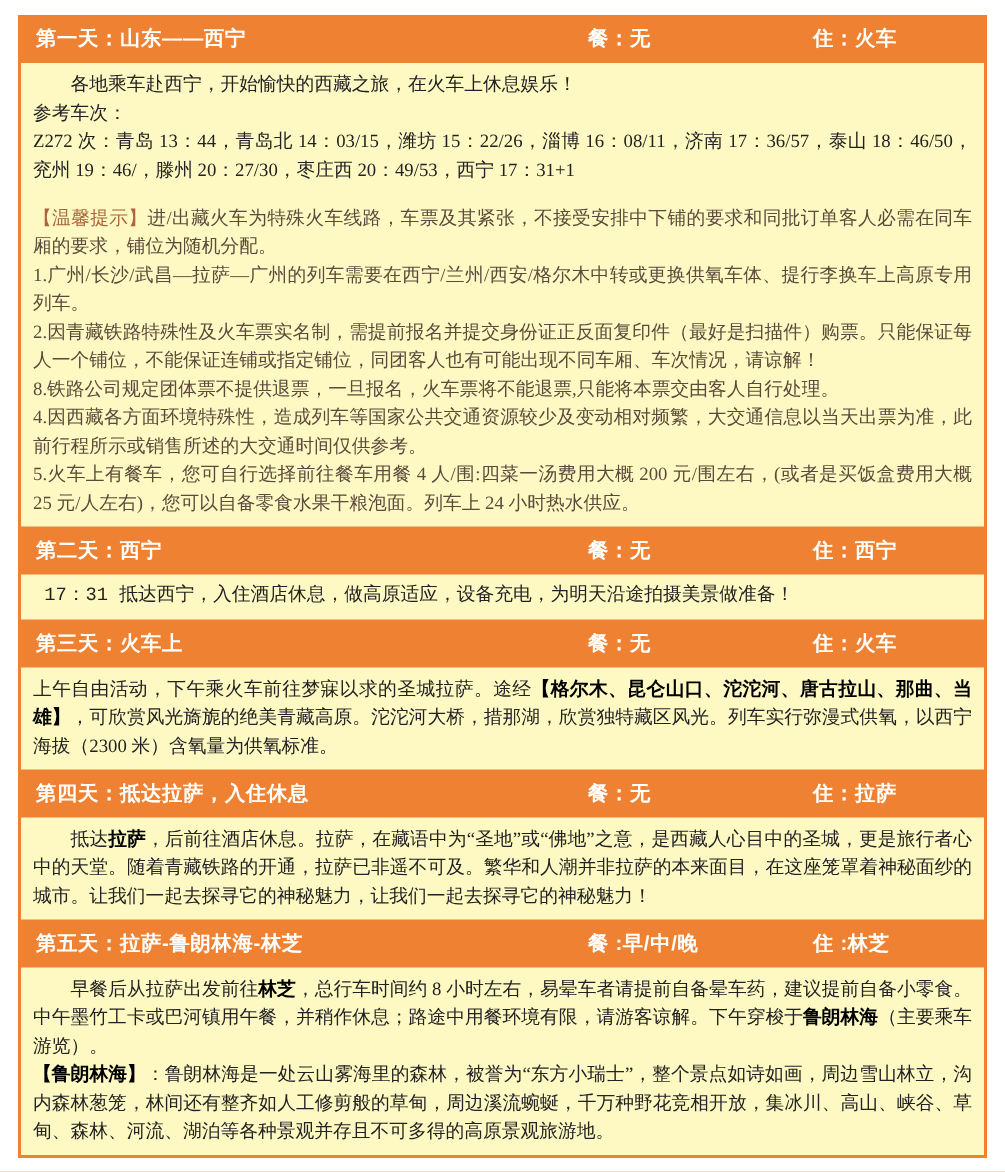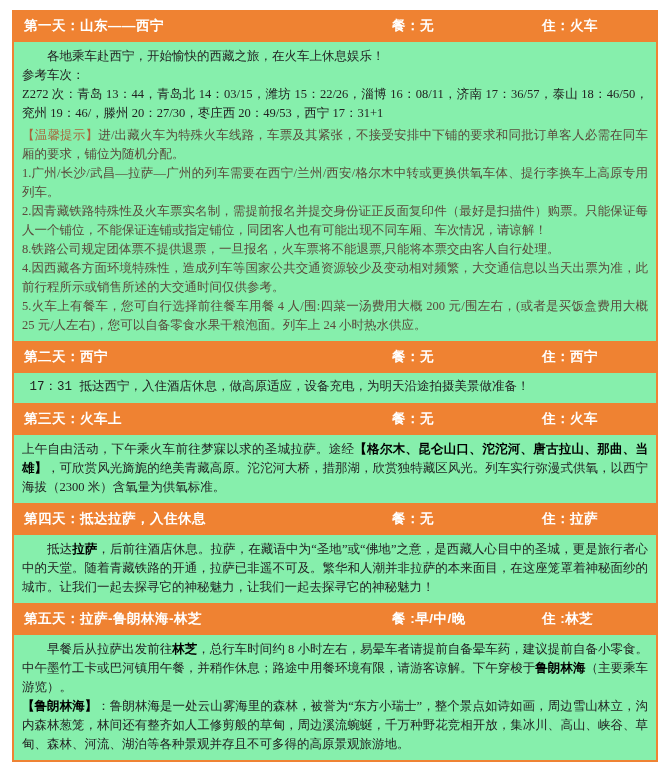--- a/index.html
+++ b/index.html
@@ -26,32 +26,32 @@
     color: #ffffff;
     font-family: "Liberation Sans", sans-serif;
     font-weight: 700;
     font-size: 13.5px;
     letter-spacing: 0.5px;
   }
   .day-title { flex: 1; }
   .day-meal  { width: 150px; }
   .day-stay  { width: 104px; text-align: left; }
   .day-body {
-    background: #86efac;
+    background: #fef9c3;
     margin: 0 2px;
     padding: 5px 8px 6px 8px;
     font-size: 12.5px;
     line-height: 19px;
     color: #222222;
     text-align: justify;
   }
   .para { margin: 0; }
   .ind2 { text-indent: 2em; }
   .ind1 { text-indent: 0.6em; font-family: Liberation Mono, monospace; }
-  .gap  { margin-top: 3px; }
+  .gap  { margin-top: 13px; }
   .tips { color: #5b4a3c; }
   .tip-label { color: #a9653c; }
   .b {
     font-weight: 700;
     color: #000000;
     font-family: "Liberation Sans", sans-serif;
   }
 </style>
 </head>
 <body>

